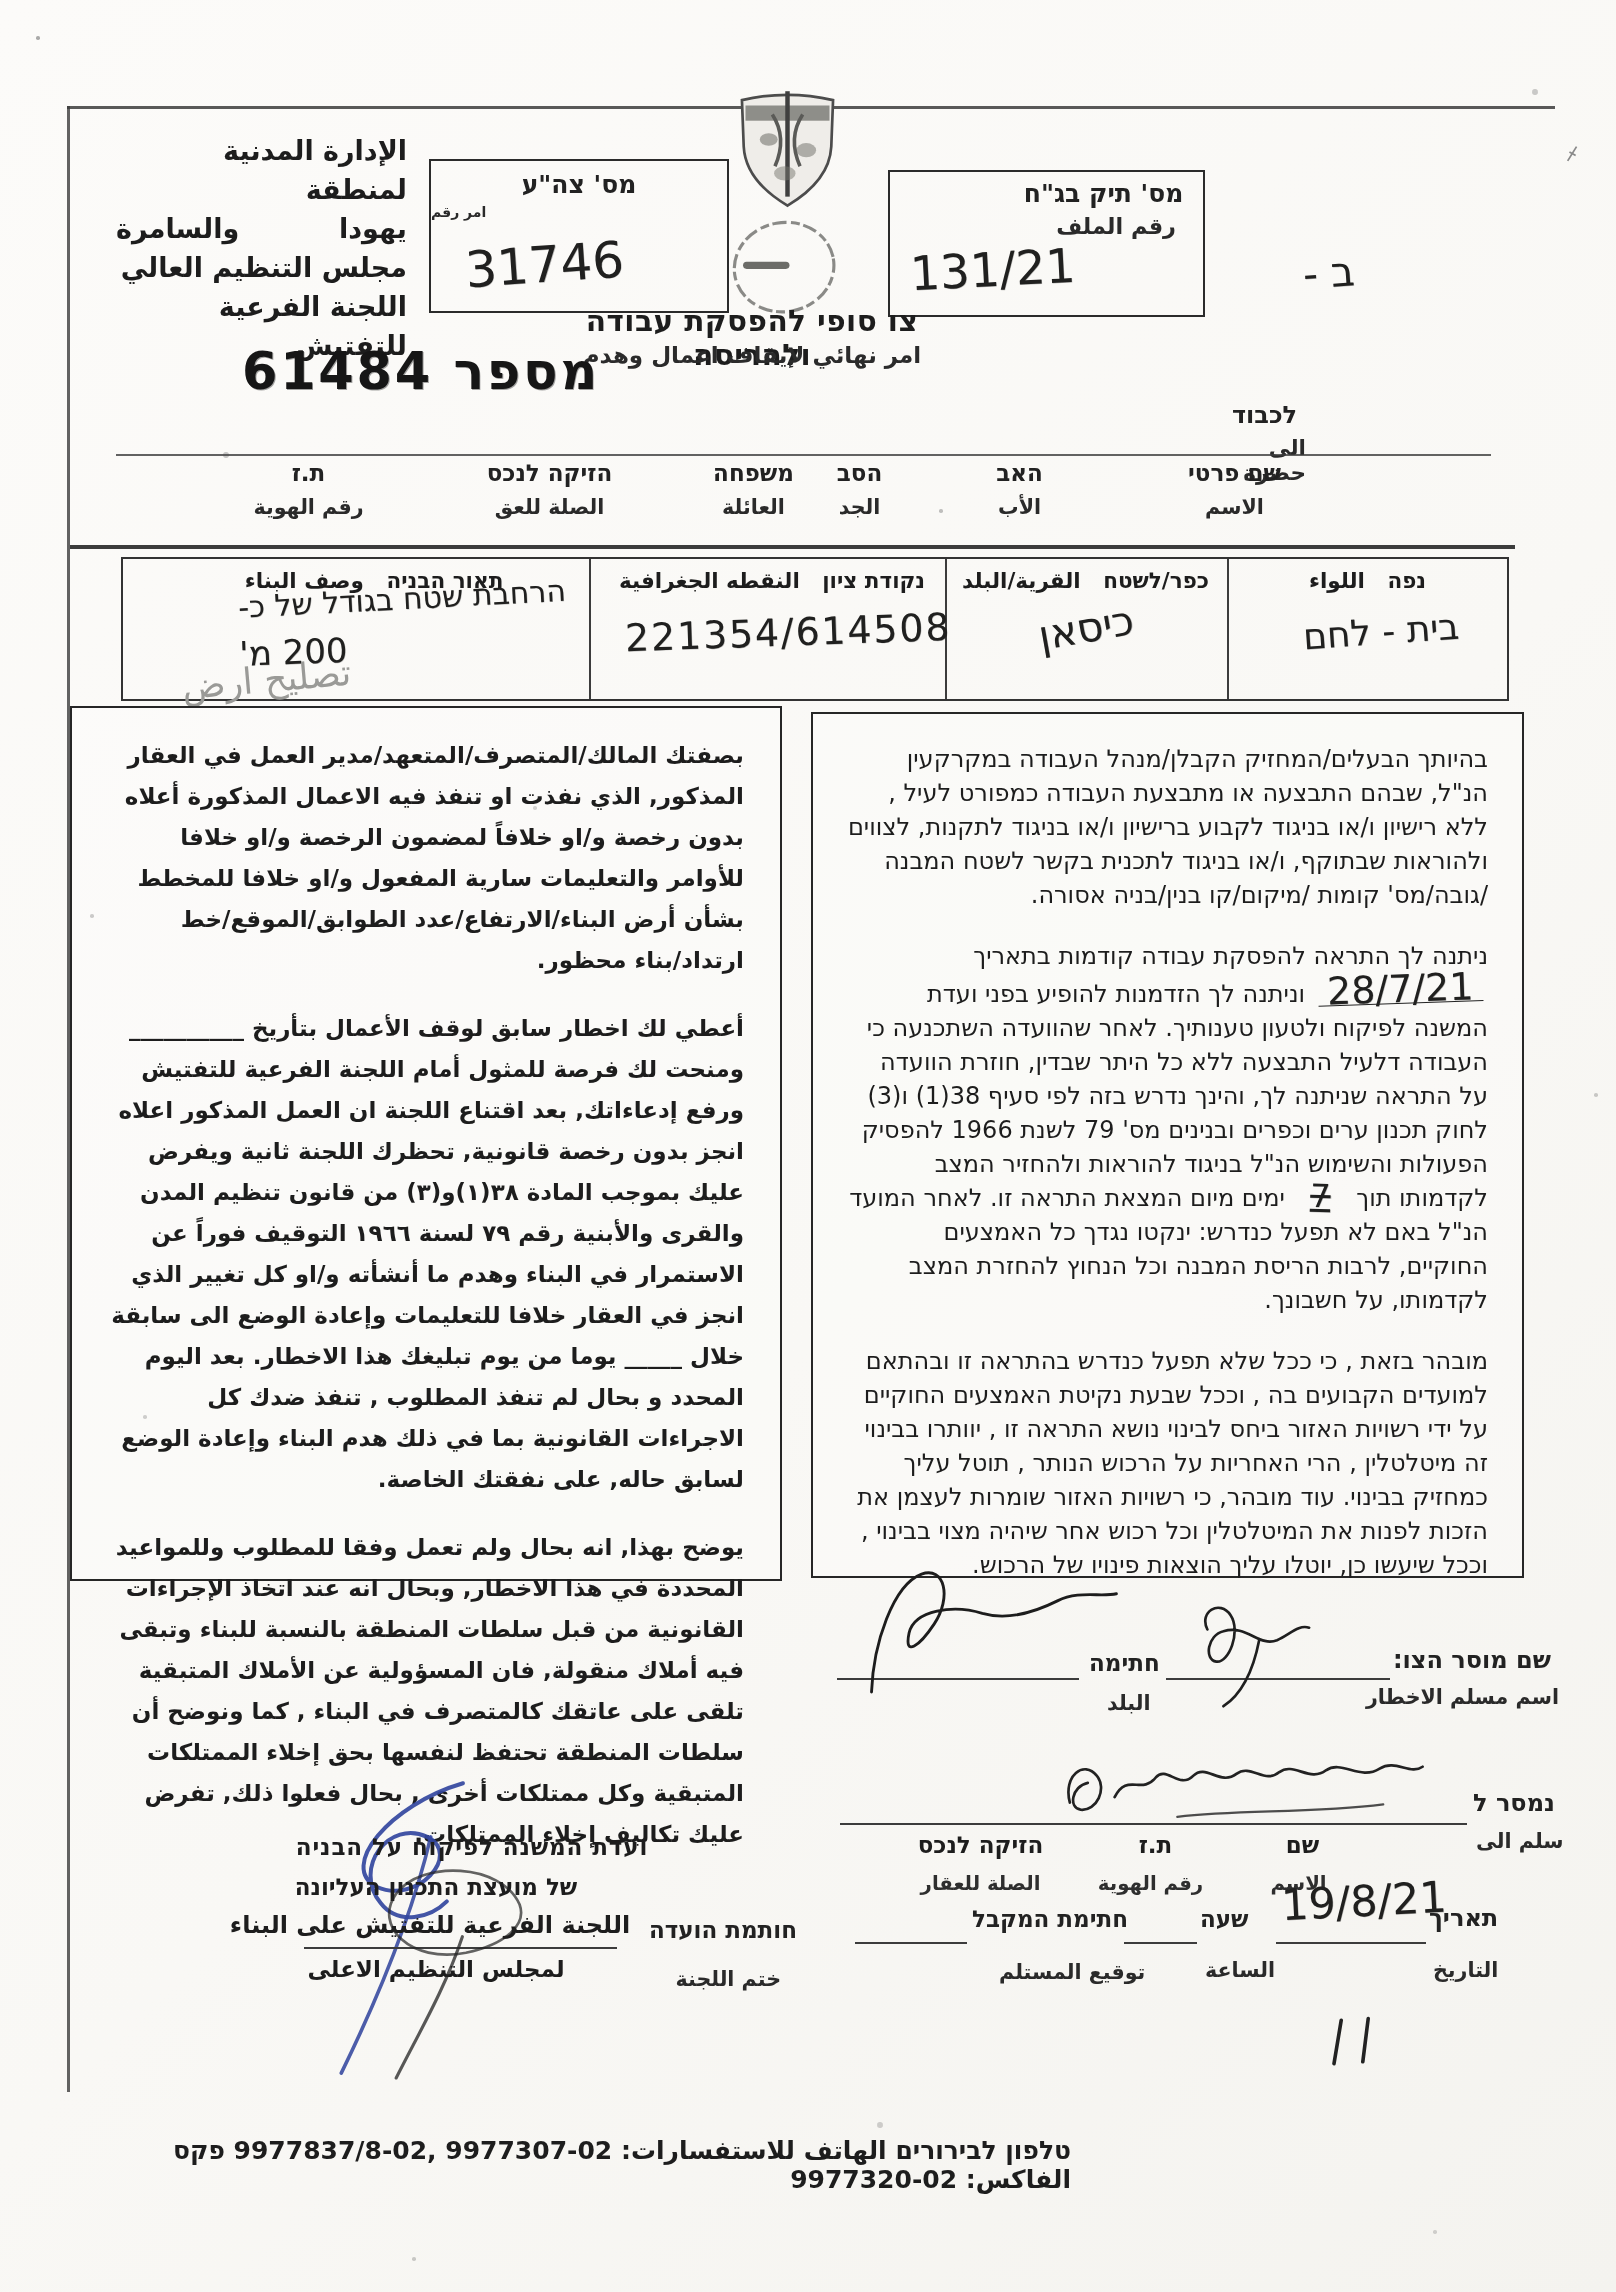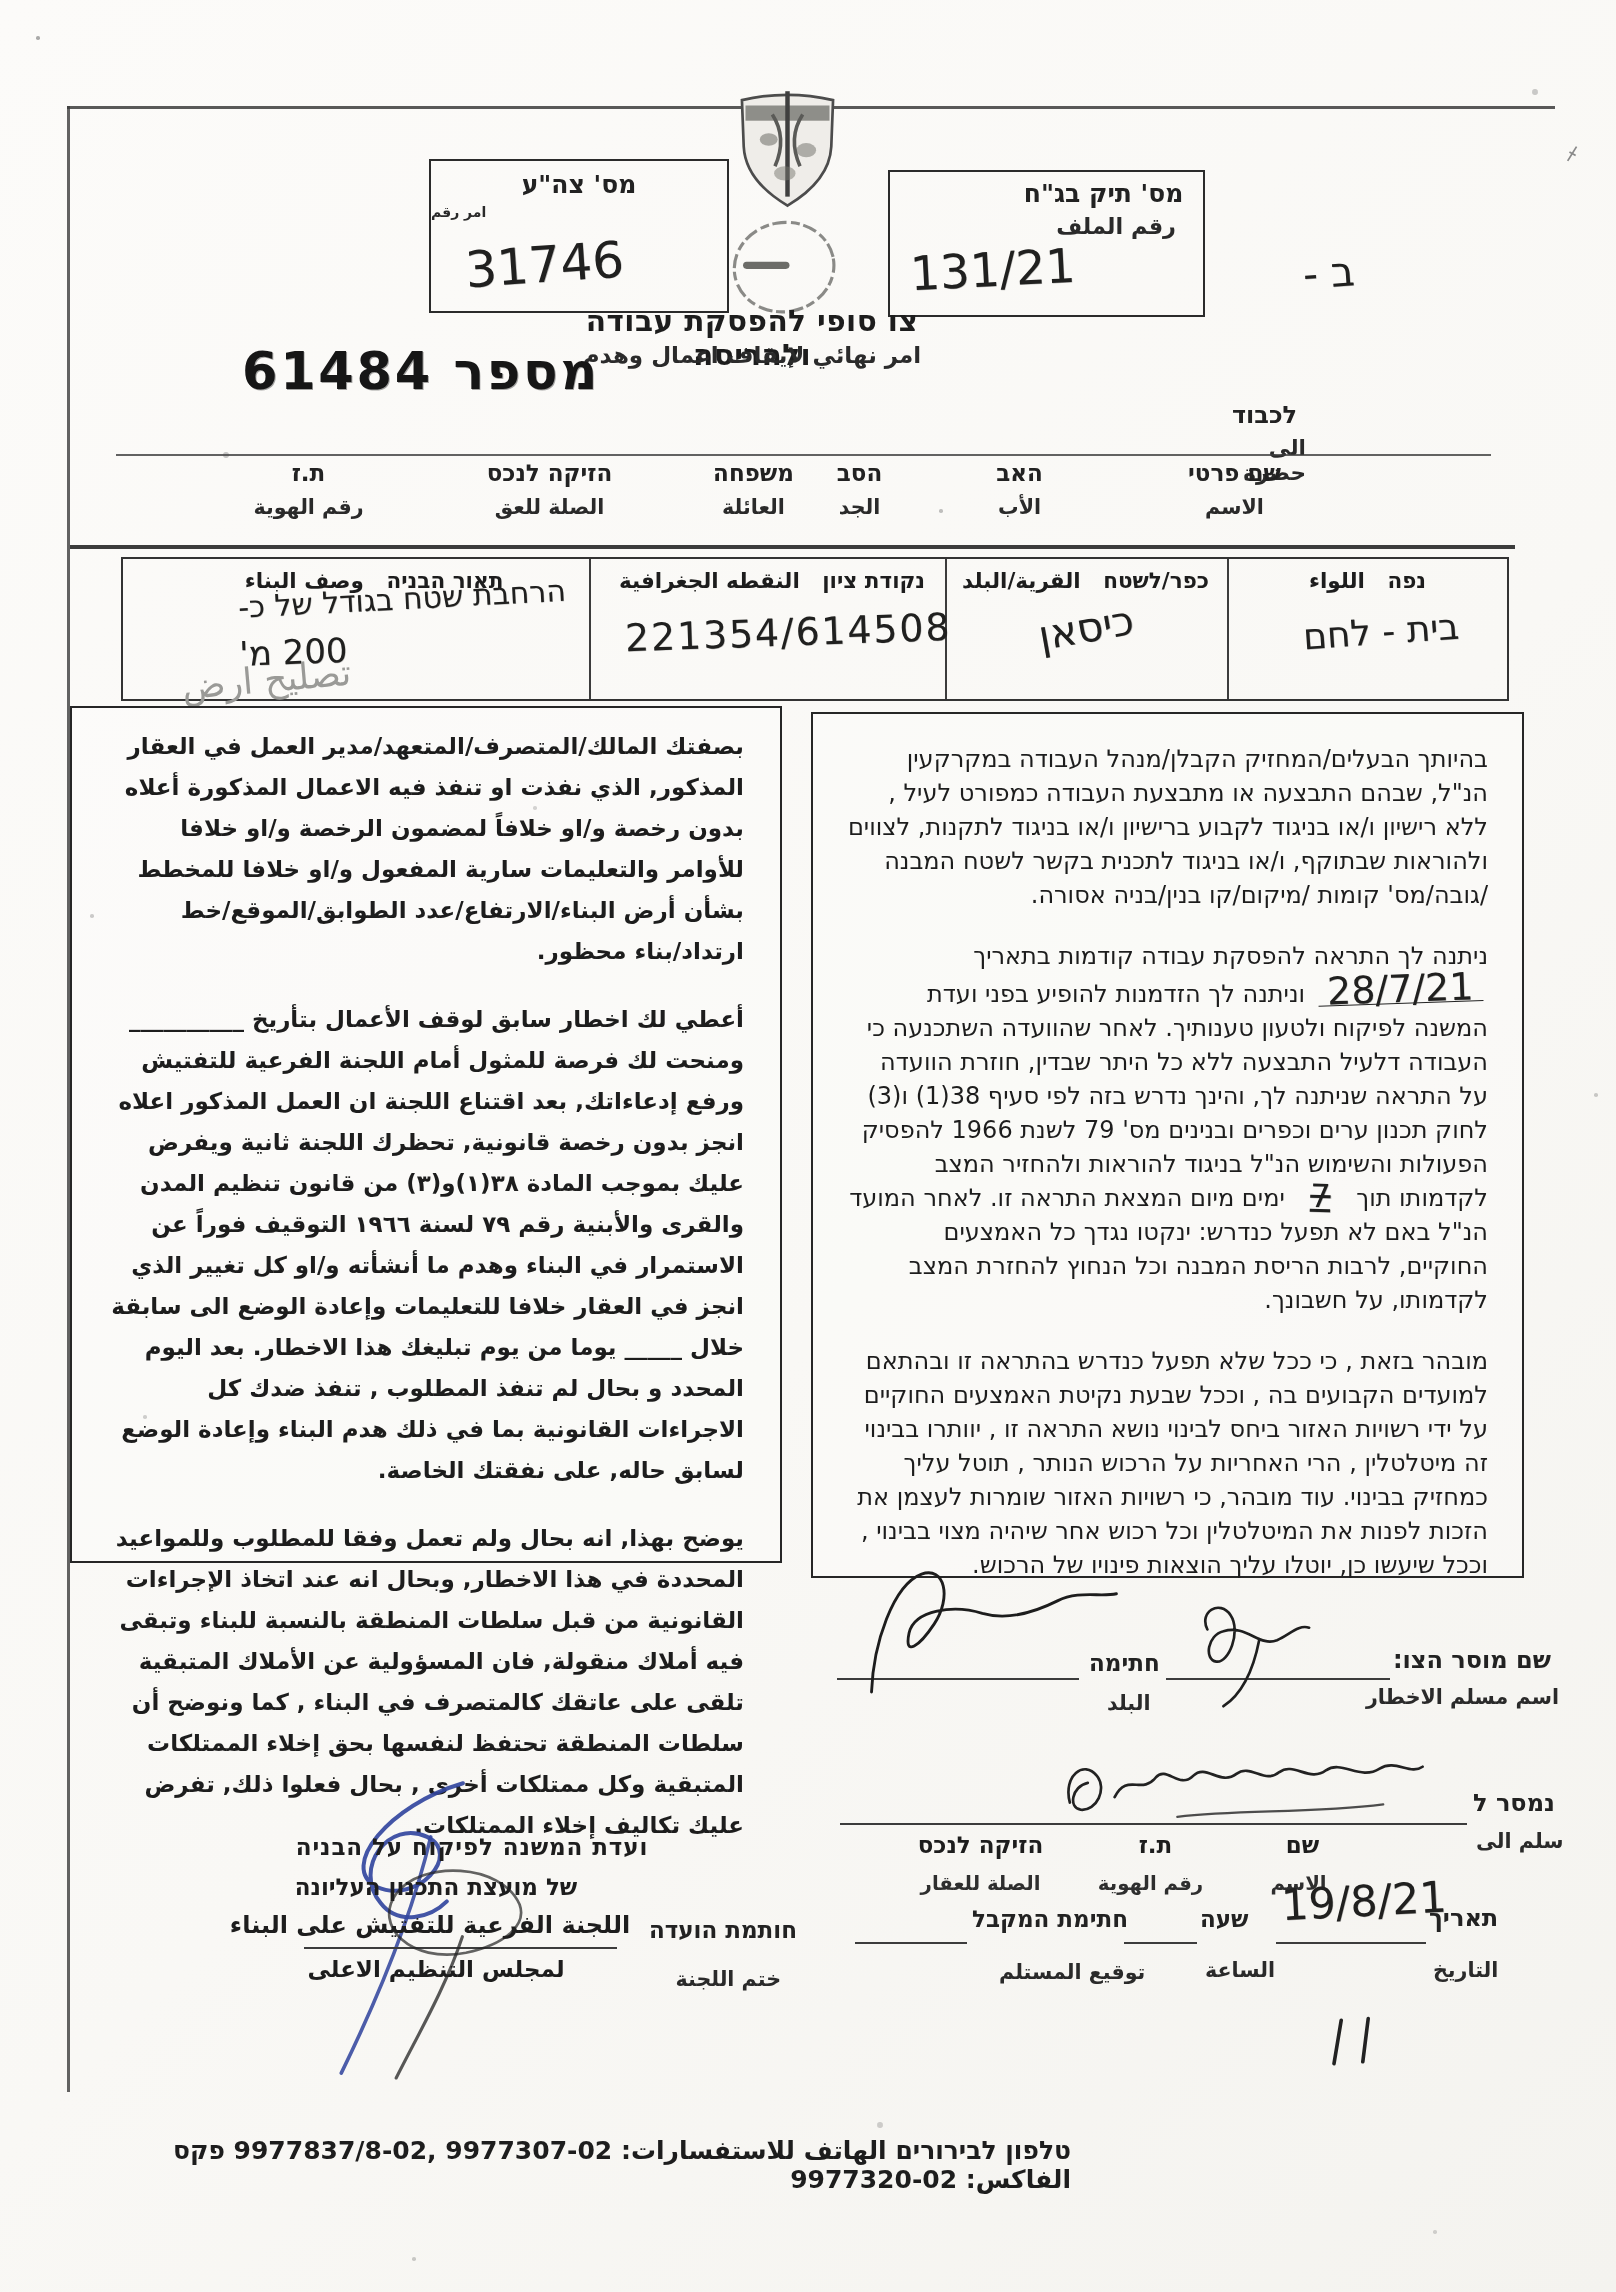--- a/index.html
+++ b/index.html
@@ -49,20 +49,29 @@
     1397px 2194px 0 0 rgba(90,90,90,.25), 54px 878px 0 0 rgba(90,90,90,.3);}
 </style>
 </head>
 <body>
 
 <div class="page">
 
   <div class="abs hline" style="left:67px; top:106px; width:1488px; height:2.7px; opacity:.85;"></div>
   <div class="abs vline" style="left:67px; top:106px; height:1986px; width:2.7px; opacity:.8;"></div>
 
+  <div class="abs org rtl" style="left:116px; top:131px; width:291px;">
+    <div>الإدارة المدنية لمنطقة</div>
+    <div class="spread">
+      <span>يهودا</span>
+      <span>والسامرة</span>
+    </div>
+    <div>مجلس التنظيم العالي</div>
+    <div>اللجنة الفرعية للتفتيش</div>
+  </div>
 
 
   <svg class="abs" style="left:1565px; top:143px;" width="16" height="21.5" viewBox="0 0 18 24">
     <path d="M3,20 L13,4 M5,10 L12,14" stroke="#8a8a8a" stroke-width="2" fill="none"></path>
   </svg>
 
   <div class="abs boxed" style="left:429px; top:159px; width:296px; height:150px;">
     <div class="abs rtl lbl-he" style="left:0; top:9px; width:100%; text-align:center; font-size:25px;">מס' צה"ע</div>
     <div class="abs rtl lbl-ar" style="left:0; top:43px; width:100%; text-align:left; font-size:14px;">امر رقم</div>
     <div class="abs hand" style="left:34px; top:75px; font-size:50px; transform:rotate(-4deg);">31746</div>
@@ -159,21 +168,21 @@
     <p>
       <span>ניתנה לך התראה להפסקת עבודה קודמות בתאריך</span>
       <span class="hand hand-date">28/7/21</span>
       <span>וניתנה לך הזדמנות להופיע בפני ועדת המשנה לפיקוח ולטעון טענותיך. לאחר שהוועדה השתכנעה כי העבודה דלעיל התבצעה ללא כל היתר שבדין, חוזרת הוועדה על התראה שניתנה לך, והינך נדרש בזה לפי סעיף 38(1) ו(3) לחוק תכנון ערים וכפרים ובנינים מס' 79 לשנת 1966 להפסיק הפעולות והשימוש הנ"ל בניגוד להוראות ולהחזיר המצב לקדמותו תוך</span>
       <span class="hand hand-days">7</span>
       <span>ימים מיום המצאת התראה זו. לאחר המועד הנ"ל באם לא תפעל כנדרש: ינקטו נגדך כל האמצעים החוקיים, לרבות הריסת המבנה וכל הנחוץ להחזרת המצב לקדמותו, על חשבונך.</span>
     </p>
     <p>מובהר בזאת , כי ככל שלא תפעל כנדרש בהתראה זו ובהתאם למועדים הקבועים בה , וככל שבעת נקיטת האמצעים החוקיים על ידי רשויות האזור ביחס לבינוי נושא התראה זו , יוותרו בבינוי זה מיטלטלין , הרי האחריות על הרכוש הנותר , תוטל עליך כמחזיק בבינוי. עוד מובהר, כי רשויות האזור שומרות לעצמן את הזכות לפנות את המיטלטלין וכל רכוש אחר שיהיה מצוי בבינוי , וככל שיעשו כן, יוטלו עליך הוצאות פינויו של הרכוש.</p>
   </div>
 
-  <div class="abs body-box rtl ar-body" style="left:70px; top:706px; width:636px; height:817px; padding:18px 36px;">
+  <div class="abs body-box rtl ar-body" style="left:70px; top:706px; width:636px; height:817px; padding:27px 36px;">
     <p>بصفتك المالك/المتصرف/المتعهد/مدير العمل في العقار المذكور, الذي نفذت او تنفذ فيه الاعمال المذكورة أعلاه بدون رخصة و/او خلافاً لمضمون الرخصة و/او خلافا للأوامر والتعليمات سارية المفعول و/او خلافا للمخطط بشأن أرض البناء/الارتفاع/عدد الطوابق/الموقع/خط ارتداد/بناء محظور.</p>
     <p>أعطي لك اخطار سابق لوقف الأعمال بتأريخ __________ ومنحت لك فرصة للمثول أمام اللجنة الفرعية للتفتيش ورفع إدعاءاتك, بعد اقتناع اللجنة ان العمل المذكور اعلاه انجز بدون رخصة قانونية, تحظرك اللجنة ثانية ويفرض عليك بموجب المادة ٣٨(١)و(٣) من قانون تنظيم المدن والقرى والأبنية رقم ٧٩ لسنة ١٩٦٦ التوقيف فوراً عن الاستمرار في البناء وهدم ما أنشأته و/او كل تغيير الذي انجز في العقار خلافا للتعليمات وإعادة الوضع الى سابقة خلال _____ يوما من يوم تبليغك هذا الاخطار. بعد اليوم المحدد و بحال لم تنفذ المطلوب , تنفذ ضدك كل الاجراءات القانونية بما في ذلك هدم البناء وإعادة الوضع لسابق حاله, على نفقتك الخاصة.</p>
     <p>يوضح بهذا, انه بحال ولم تعمل وفقا للمطلوب وللمواعيد المحددة في هذا الاخطار, وبحال انه عند اتخاذ الإجراءات القانونية من قبل سلطات المنطقة بالنسبة للبناء وتبقى فيه أملاك منقولة, فان المسؤولية عن الأملاك المتبقية تلقى على عاتقك كالمتصرف في البناء , كما ونوضح أن سلطات المنطقة تحتفظ لنفسها بحق إخلاء الممتلكات المتبقية وكل ممتلكات أخرى , بحال فعلوا ذلك, تفرض عليك تكاليف إخلاء الممتلكات.</p>
   </div>
 
   <div class="abs rtl lbl-he" style="left:1393px; top:1646px; font-size:24px;">שם מוסר הצו:</div>
   <div class="abs rtl lbl-ar" style="left:1366px; top:1685px; font-size:20.6px;">اسم مسلم الاخطار</div>
   <div class="abs hline" style="left:1166px; top:1678px; width:224px;"></div>
   <svg class="abs" style="left:1182px; top:1592px;" width="215" height="116" viewBox="0 0 240 130">
     <path d="M28,42 C18,22 42,8 54,26 C66,44 52,80 38,78 C24,76 28,48 46,44 C72,36 86,62 106,54 C120,48 130,36 142,40" stroke="#1f1f1f" stroke-width="3" fill="none" stroke-linecap="round"></path>

